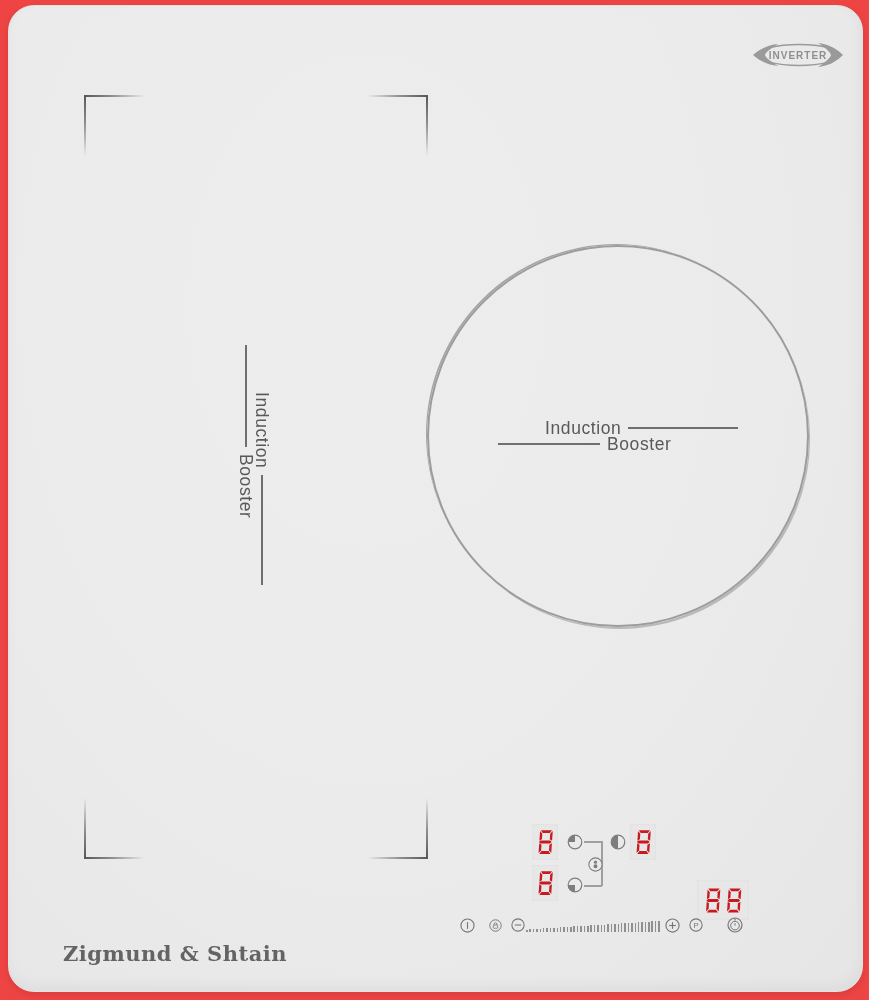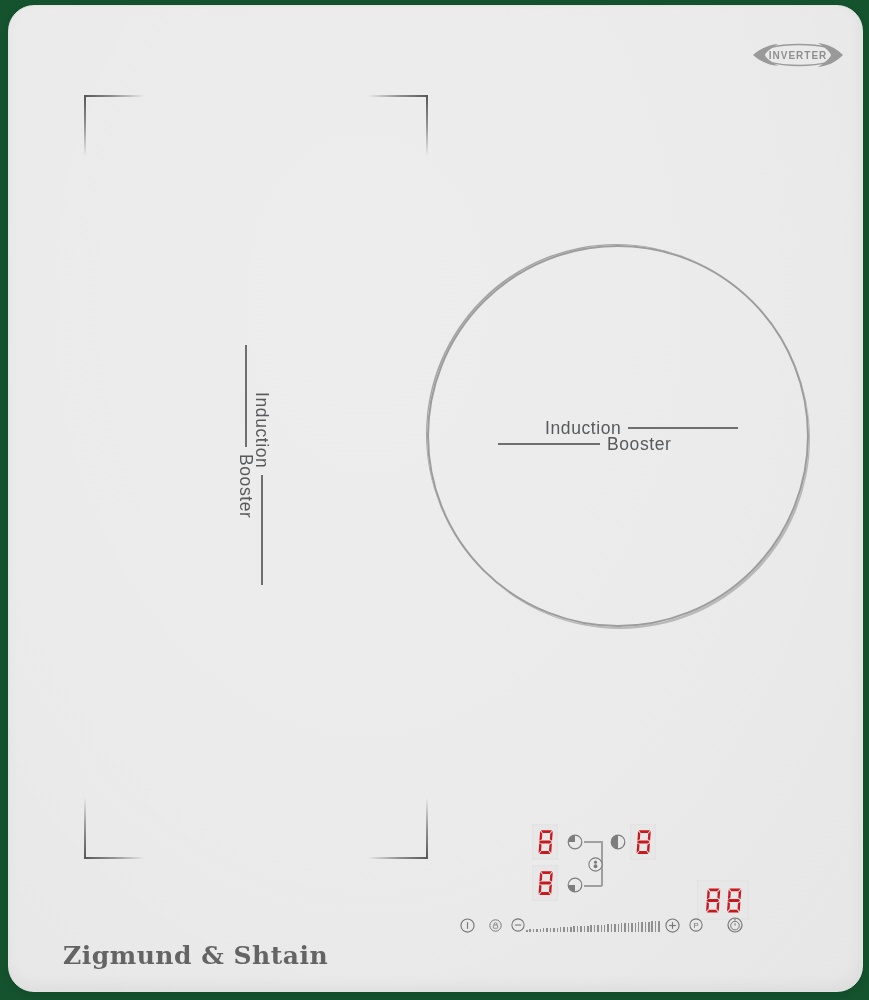--- a/index.html
+++ b/index.html
@@ -1,16 +1,16 @@
 <!DOCTYPE html>
 <html style="--surface: #ebebeb; --card: #e7e7e7; --digit-red: #c8191f; --stroke-gray: #9a9a9a; --icon-gray: #767676; --label-gray: #58595b; --logo-gray: #646464;"><head>
 <meta charset="utf-8">
 <style>
   html,body{margin:0;padding:0;background:#fff;}
-  .stage{position:relative;width:869px;height:1000px;background:#14532d;overflow:hidden;
+  .stage{position:relative;width:869px;height:1000px;background:#ef4444;overflow:hidden;
          font-family:"Liberation Sans",sans-serif;}
   
   .panel{position:absolute;left:8px;top:5px;width:853px;height:985px;border-radius:26px;
          background:radial-gradient(ellipse at 42% 30%, #ededed 0%, var(--surface,#ebebeb) 55%, #e6e6e6 100%);
          border:1px solid #e2e2e2;
          box-shadow:0 3px 8px rgba(0,0,0,.10), inset -2px -6px 14px rgba(0,0,0,.045);}
   
   .badge{position:absolute;left:742px;top:34px;width:94px;height:30px;}
   
   .br{position:absolute;width:63px;height:64px;}
@@ -69,21 +69,21 @@
   .ctl-power{left:451px;top:912px;width:15px;height:15px;}
   .ctl-lock{left:480px;top:913px;width:13px;height:13px;}
   .ctl-minus{left:502px;top:912px;width:14px;height:14px;}
   .ctl-plus{left:656px;top:912px;width:15px;height:15px;}
   .ctl-p{left:680px;top:912px;width:14px;height:14px;}
   .ctl-timer{left:718px;top:911px;width:16px;height:16px;}
   .ticks{position:absolute;left:517px;top:914px;height:12px;display:flex;align-items:flex-end;cursor:pointer;}
   .ticks i{display:block;width:1.5px;margin-right:1.9px;background:#8f8f8f;}
   
   .logo{position:absolute;left:54px;top:935px;font-family:"DejaVu Serif",serif;font-weight:700;
-        font-size:25px;color:var(--logo-gray,#646464);letter-spacing:.5px;}
+        font-size:21px;color:var(--logo-gray,#646464);letter-spacing:.5px;}
 </style>
 </head>
 <body>
 
 <div class="stage">
   <div class="panel">
 
     <svg class="badge" viewBox="0 0 94 30">
       <ellipse cx="48" cy="15" rx="41" ry="10.5" fill="none" stroke="#9a9a9a" stroke-width="1.4"></ellipse>
       <path d="M2,15 C10,8 18,5 27,4 C19,9 15,12 14,15 C15,18 19,21 27,26 C18,25 10,22 2,15 Z" fill="#9a9a9a"></path>

